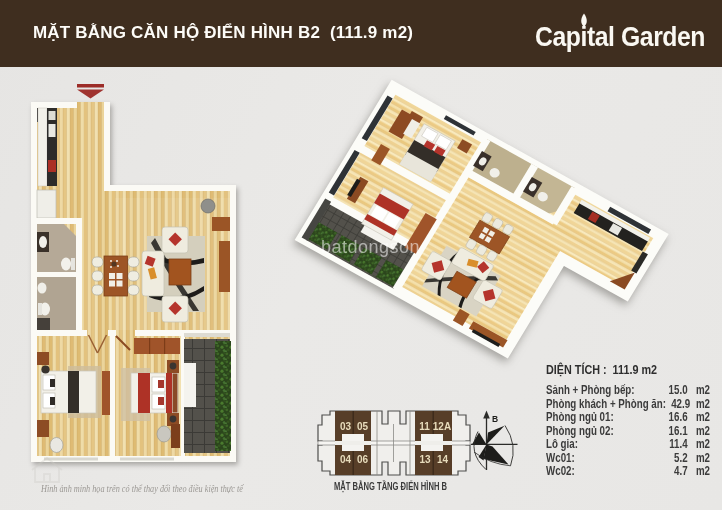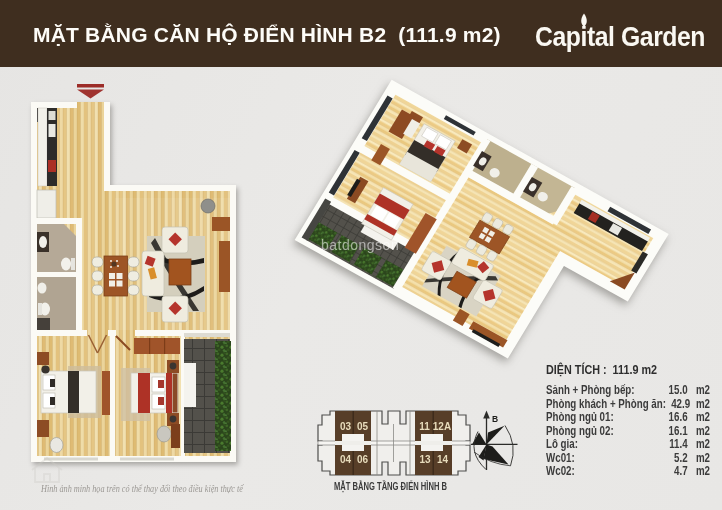--- a/index.html
+++ b/index.html
@@ -1,29 +1,29 @@
 <!DOCTYPE html>
 <html><head>
 <meta charset="utf-8">
 <style>
   html,body{margin:0;padding:0;}
   body{width:722px;height:510px;overflow:hidden;font-family:"Liberation Sans",sans-serif;}
   .page{position:relative;width:722px;height:510px;background:linear-gradient(115deg,#e6e5e3 0%,#eae9e7 45%,#e8e7e5 100%);overflow:hidden;}
   .header{position:absolute;left:0;top:0;width:722px;height:67px;background:#3f2e1f;}
-  .title{position:absolute;left:33px;top:23px;color:#fdfcf8;font-size:21px;font-weight:bold;letter-spacing:0.2px;white-space:nowrap;}
+  .title{position:absolute;left:33px;top:23px;color:#fdfcf8;font-size:17px;font-weight:bold;letter-spacing:0.2px;white-space:nowrap;}
   .logo{position:absolute;left:535px;top:21px;color:#faf8f2;font-size:28px;font-weight:bold;white-space:nowrap;transform:scaleX(0.885);transform-origin:left center;letter-spacing:-0.5px;}
   .areatable{position:absolute;left:546px;top:362px;width:205px;color:#3b3b3b;transform:scaleX(0.80);transform-origin:left top;}
   .at-title{font-size:13.5px;font-weight:bold;color:#2e2e2e;margin-bottom:7px;white-space:nowrap;}
   .at-row{display:flex;font-size:12.2px;font-weight:bold;line-height:13.5px;white-space:nowrap;}
   .at-row .lbl{flex:1 1 auto;}
   .at-row .val{width:34px;text-align:right;}
   .at-row .unit{width:28px;text-align:right;}
   .keycaption{position:absolute;left:334px;top:480px;font-size:11.5px;font-weight:bold;color:#3a3a3a;white-space:nowrap;transform:scaleX(0.66);transform-origin:left top;}
   .disclaimer{position:absolute;left:41px;top:483px;font-size:10px;font-style:italic;color:#9b9894;font-family:"Liberation Serif",serif;white-space:nowrap;transform:scaleX(0.82);transform-origin:left top;}
-  .wm{position:absolute;left:321px;top:237px;font-size:14px;color:rgba(255,255,255,0.55);letter-spacing:0.5px;}
+  .wm{position:absolute;left:321px;top:237px;font-size:18px;color:rgba(255,255,255,0.55);letter-spacing:0.5px;}
   svg{position:absolute;left:0;top:0;}
 </style>
 </head>
 <body>
 <div class="page">
 
 <svg width="722" height="510" viewBox="0 0 722 510">
 <defs>
   <pattern id="wood2d" width="28" height="400" patternUnits="userSpaceOnUse">
     <rect width="28" height="400" fill="#e9cf92"></rect>

